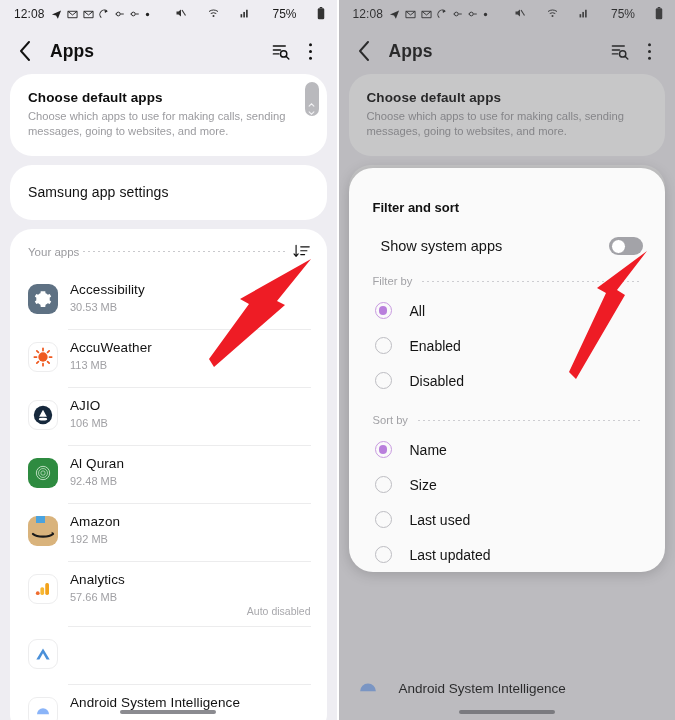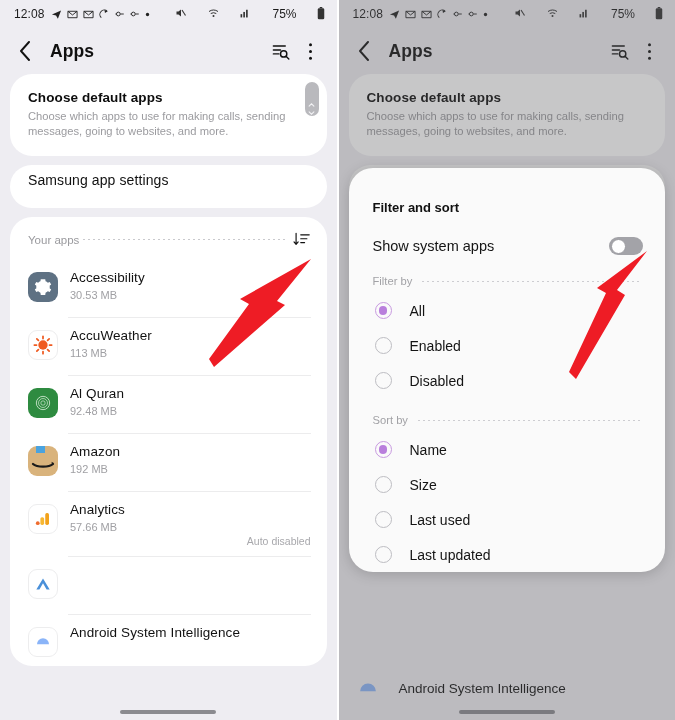--- a/index.html
+++ b/index.html
@@ -64,21 +64,21 @@
   }
   .scrollthumb {
     position: absolute; right: 8px; top: 8px;
     width: 14px; height: 34px; border-radius: 8px;
     background: #b9b9bd;
     display: flex; flex-direction: column; align-items: center; justify-content: center; gap: 4px;
     cursor: pointer;
   }
   .scrollthumb i { display: block; width: 7px; height: 4px; }
 
-  .card-simple { padding: 7px 18px 20px 18px; }
+  .card-simple { padding: 19px 18px 20px 18px; }
   .card-simple .card-title { font-size: 14px; font-weight: normal; color: #111; }
 
   
   .card-list { padding: 0 0 0 0; overflow: hidden; margin-bottom: 0; }
   .listhdr {
     display: flex; align-items: center;
     padding: 12px 14px 8px 18px;
     gap: 4px;
   }
   .listhdr .lbl { font-size: 11.5px; color: #9a9a9e; white-space: nowrap; }
@@ -131,21 +131,21 @@
     box-shadow: 0 2px 14px rgba(0,0,0,0.18);
   }
   .dlg-title {
     font-size: 13px; font-weight: bold; color: #111;
     padding: 0 24px 0 24px;
   }
   .dlg-toggle-row {
     display: flex; align-items: center;
     padding: 22px 22px 4px 24px;
   }
-  .dlg-toggle-row .lbl { font-size: 14.5px; color: #141414; flex: 1; }
+  .dlg-toggle-row .lbl { font-size: 14.5px; color: #141414; flex: 1; margin-left: 8px; }
   .switch {
     width: 34px; height: 18px; border-radius: 10px;
     background: #a3a3a8; position: relative; cursor: pointer; flex: 0 0 34px;
   }
   .switch .knob {
     position: absolute; left: 1.5px; top: 1.5px;
     width: 15px; height: 15px; border-radius: 50%;
     background: #ffffff; border: 1px solid #9c9ca1;
   }
   .grouphdr {
@@ -344,20 +344,33 @@
                 <path d="M12 1.6v2.6M12 19.8v2.6M1.6 12h2.6M19.8 12h2.6M4.6 4.6l1.9 1.9M17.5 17.5l1.9 1.9M19.4 4.6l-1.9 1.9M6.5 17.5l-1.9 1.9"></path>
               </g>
             </svg>
         </span>
         <span class="apptext">
           <span class="appname">AccuWeather</span>
           <div class="appsize">113 MB</div>
         </span>
       </div>
 
+      <div class="approw">
+        <span class="appicon" style="background:#ffffff;border:1px solid #ededee;">
+          <svg width="22" height="22" viewBox="0 0 24 24">
+              <circle cx="12" cy="12" r="10" fill="#16283c"></circle>
+              <path d="M12 6.4l4.2 7.4H7.8z" fill="#ffffff"></path>
+              <ellipse cx="12" cy="16.6" rx="4.6" ry="1.5" fill="#ffffff"></ellipse>
+            </svg>
+        </span>
+        <span class="apptext">
+          <span class="appname">AJIO</span>
+          <div class="appsize">106 MB</div>
+        </span>
+      </div>
 
       <div class="approw">
         <span class="appicon" style="background:#2e8b40;">
           <svg width="20" height="20" viewBox="0 0 24 24">
               <circle cx="12" cy="12" r="8" fill="none" stroke="#d9ecd9" stroke-width="1"></circle>
               <circle cx="12" cy="12" r="5.4" fill="none" stroke="#d9ecd9" stroke-width=".8"></circle>
               <circle cx="12" cy="12" r="2.6" fill="none" stroke="#d9ecd9" stroke-width=".8"></circle>
             </svg>
         </span>
         <span class="apptext">

